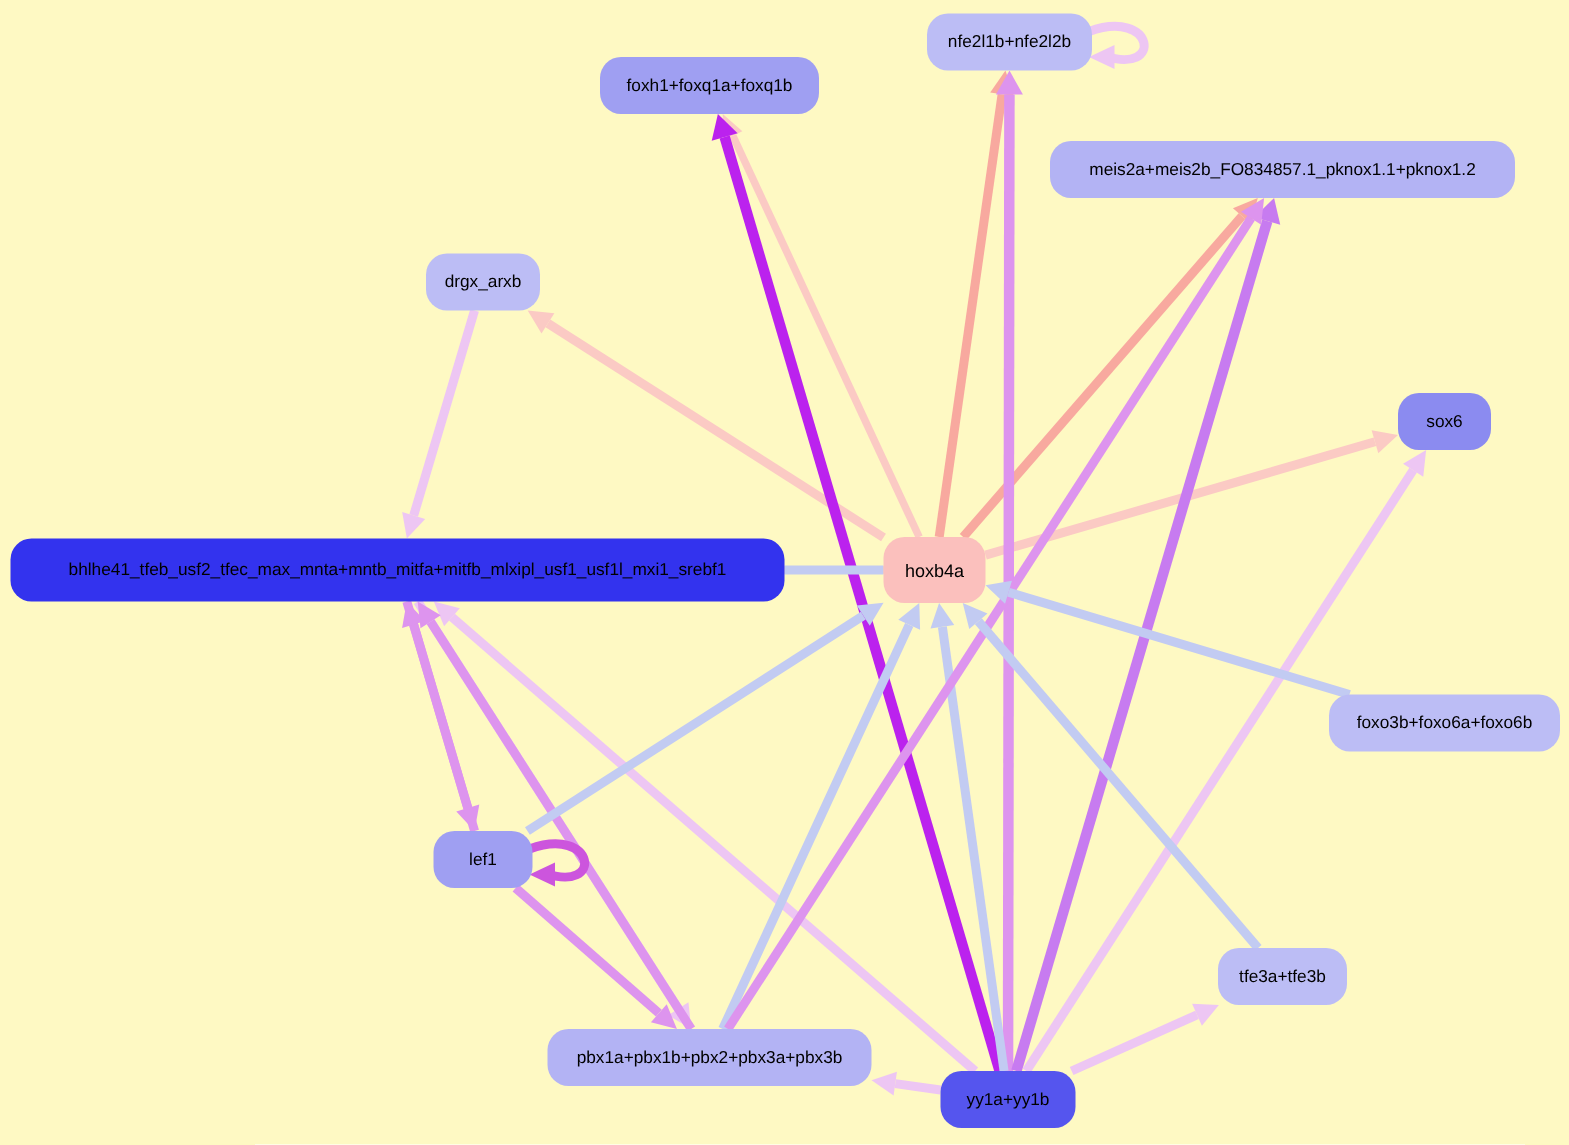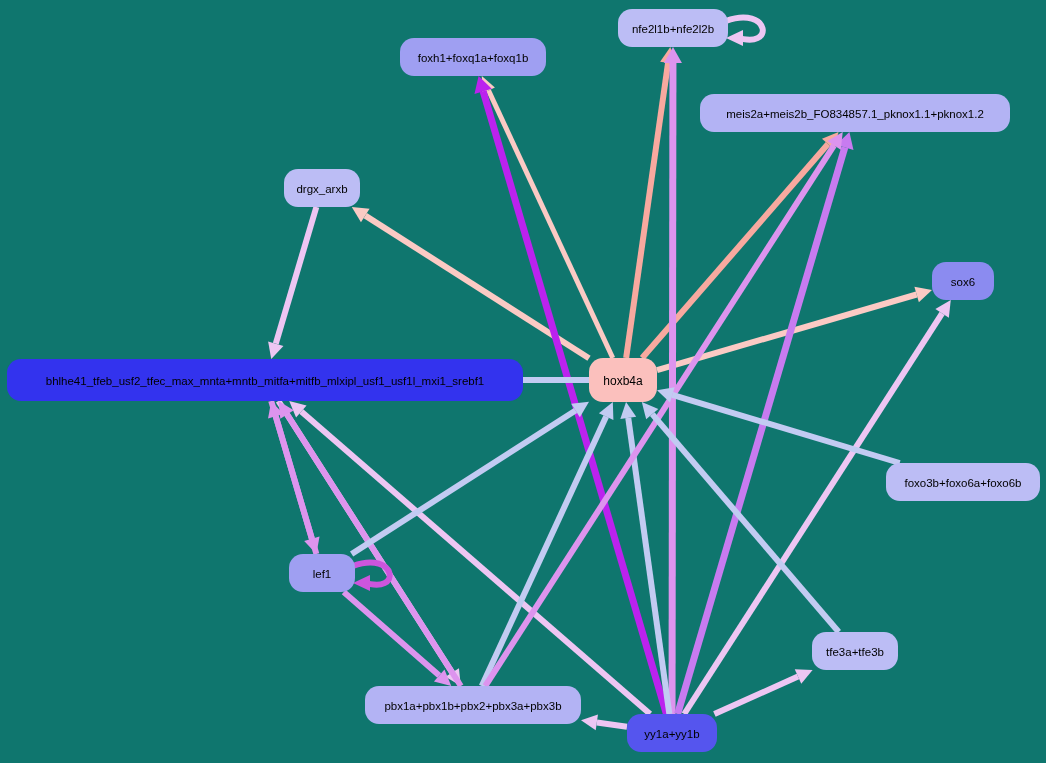--- a/index.html
+++ b/index.html
@@ -10,21 +10,21 @@
   body {
     width: 1046px;
     height: 763px;
     font-family: "Liberation Sans", sans-serif;
     overflow: hidden;
   }
   #graph-root {
     position: relative;
     width: 1046px;
     height: 763px;
-    background: #0f766e;
+    background: #fef9c3;
   }
   svg#network {
     display: block;
     width: 1046px;
     height: 763px;
   }
   .node-label {
     font-family: "Liberation Sans", sans-serif;
     fill: #000000;
     text-anchor: middle;

